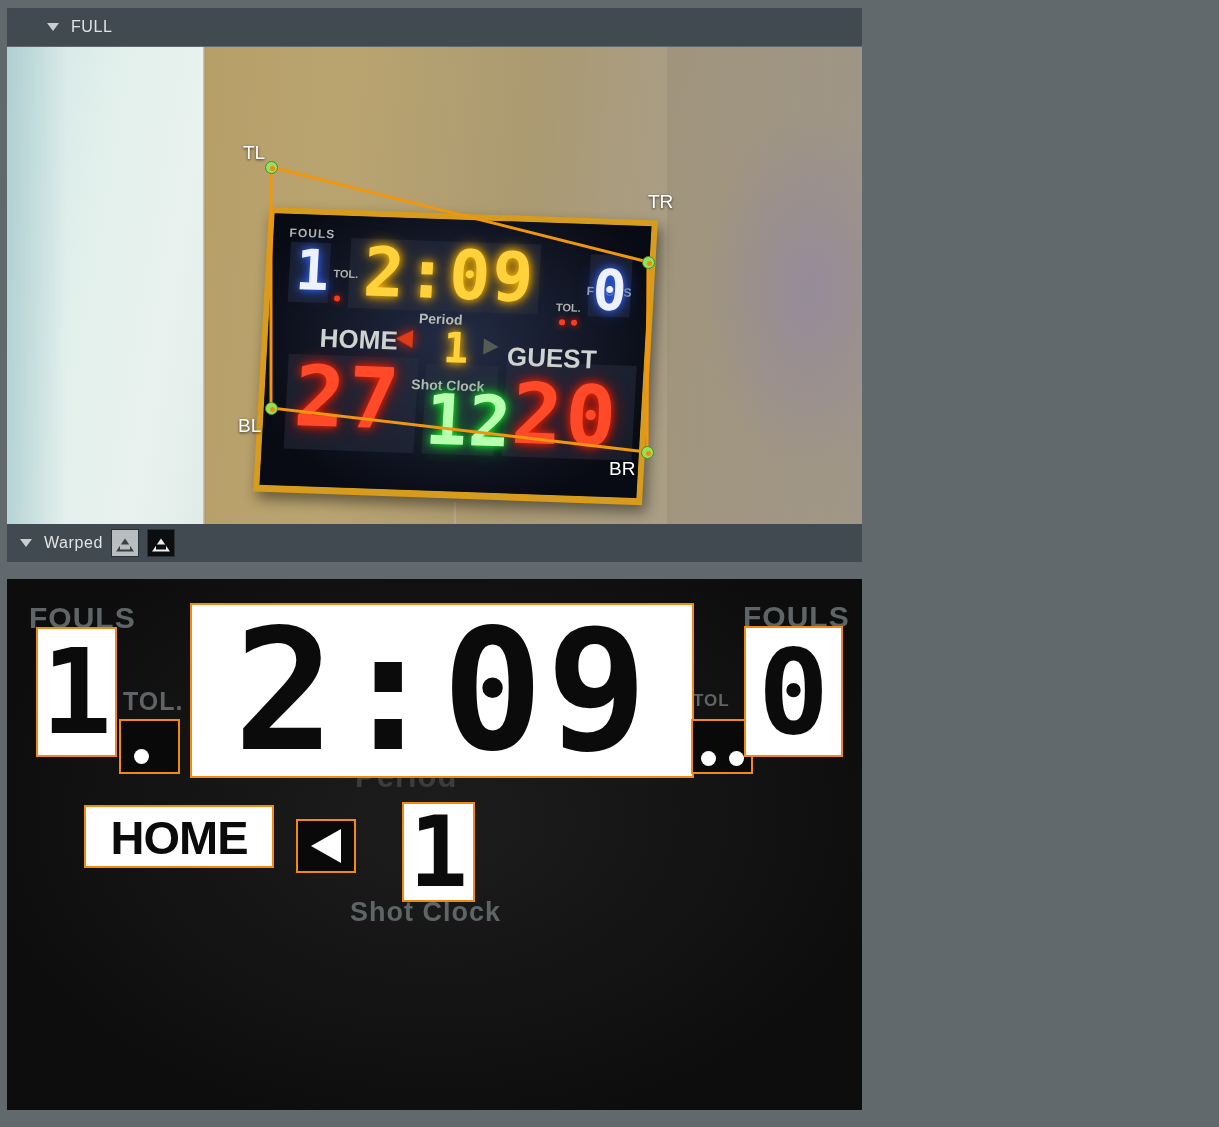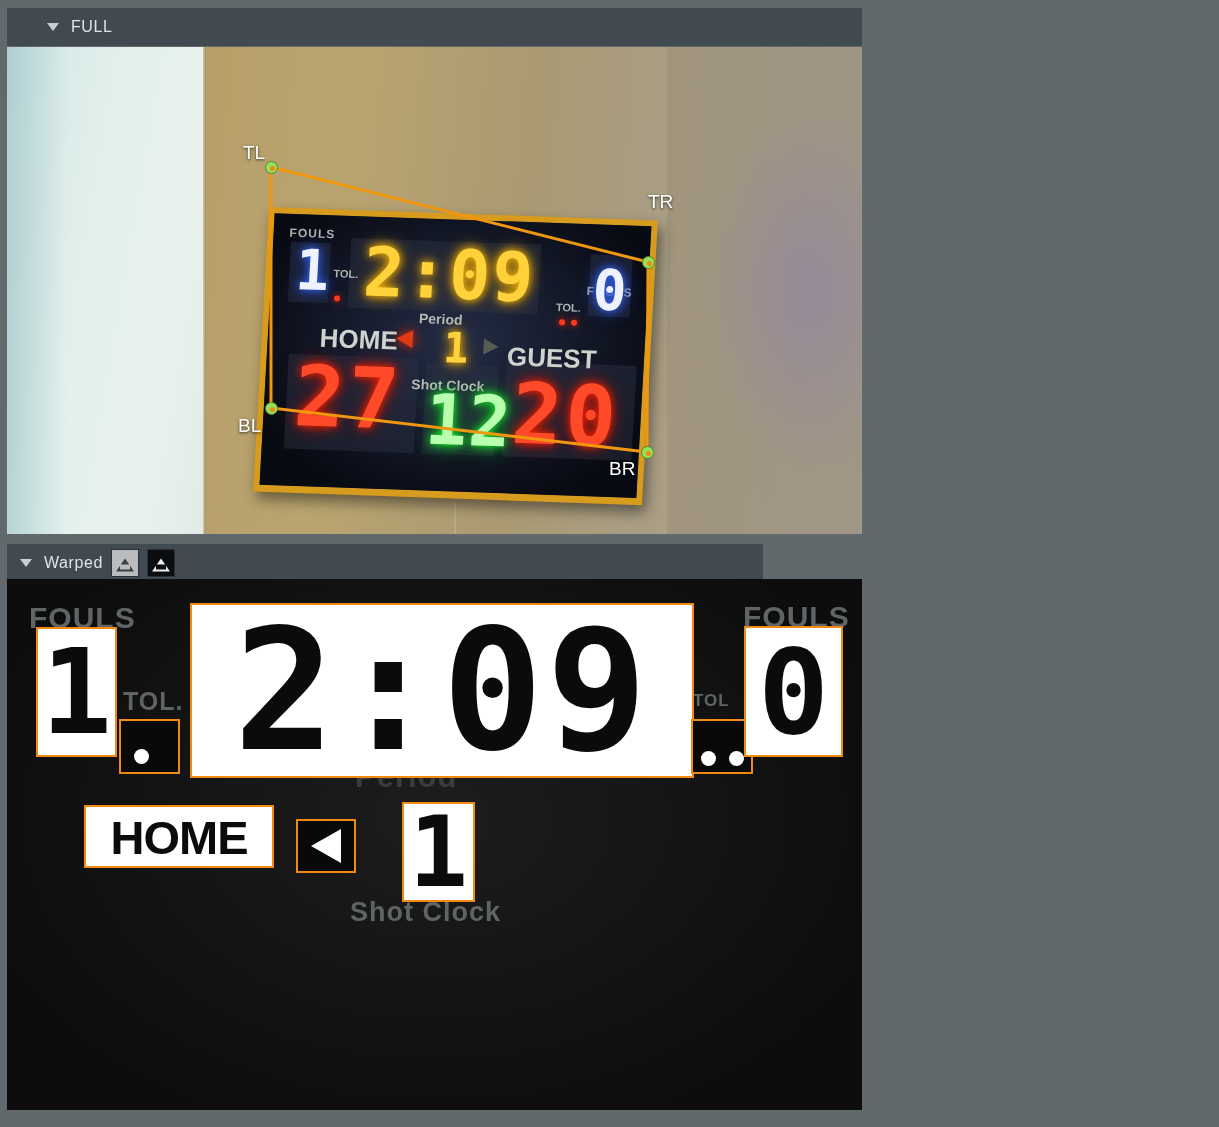--- a/index.html
+++ b/index.html
@@ -21,21 +21,21 @@
   
   .panel-header {
     position: absolute;
     background: #414a50;
     display: flex; align-items: center;
     color: #d8dcde;
     font-size: 16px;
     letter-spacing: .6px;
   }
   #full-header { left: 7px; top: 8px; width: 855px; height: 38px; padding-left: 27px; }
-  #warped-header { left: 7px; top: 524px; width: 756px; height: 38px; margin-top: 20px; }
+  #warped-header { left: 7px; top: 524px; width: 855px; height: 38px; }
   .tri-down {
     width: 0; height: 0;
     border-left: 6px solid transparent;
     border-right: 6px solid transparent;
     border-top: 8px solid #c9ced1;
     margin-left: 13px; margin-right: 12px;
   }
   .panel-title { font-size: 16px; color: #dfe3e5; }
 
   

